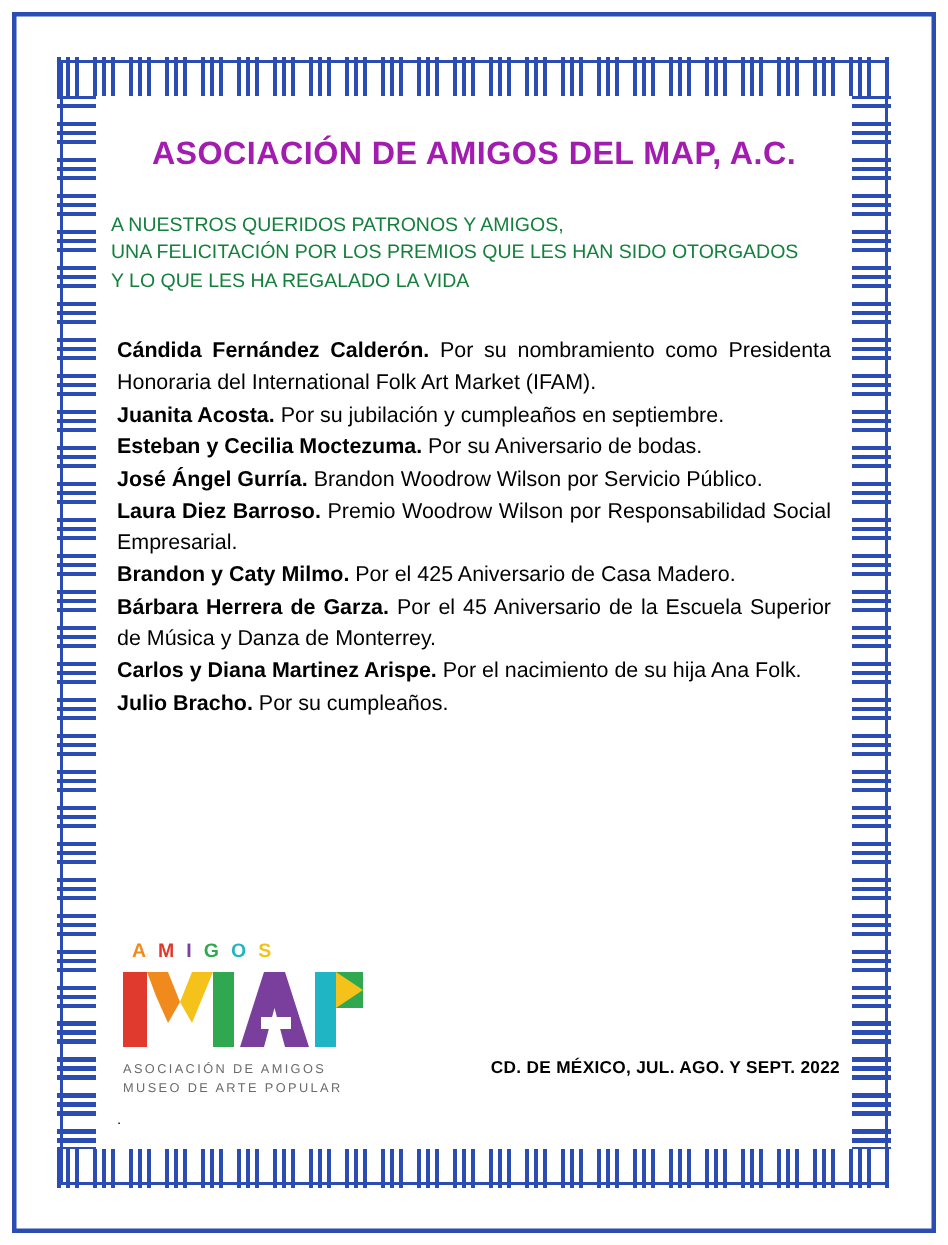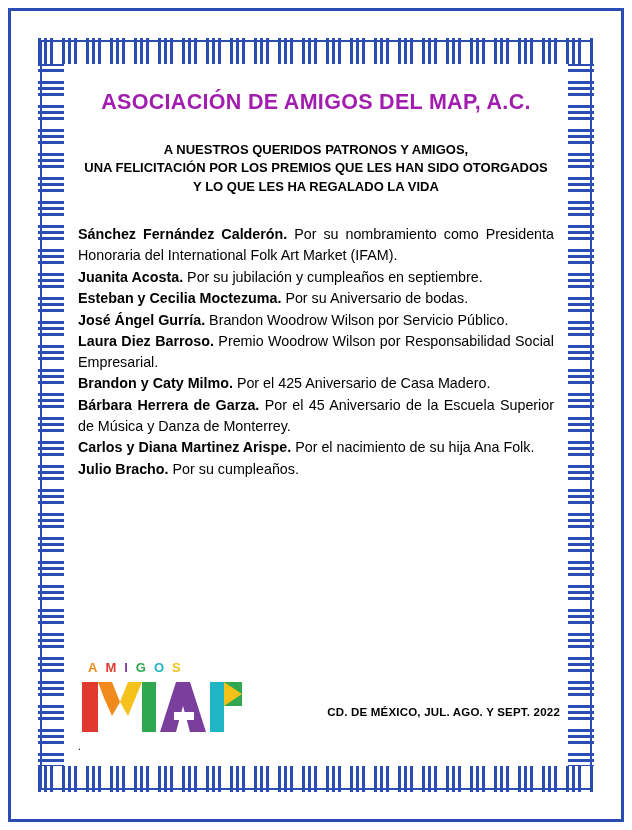--- a/index.html
+++ b/index.html
@@ -91,25 +91,25 @@
   }
   .title {
     text-align: center;
     font-size: 21.5px;
     font-weight: bold;
     letter-spacing: 0.3px;
     color: #a21caf;
     margin: 0 0 26px 0;
   }
   .subtitle {
-    text-align: center;
+    text-align: left;
     font-size: 13px;
-    font-weight: bold;
+    font-weight: normal;
     line-height: 1.42;
-    color: #000000;
+    color: #15803d;
     margin: 0 0 28px 0;
   }
   .awards {
     font-size: 14.3px;
     line-height: 1.44;
     color: #000000;
     text-align: justify;
     padding: 0 4px;
   }
   .award-item {
@@ -182,21 +182,21 @@
 
     <h1 class="title">ASOCIACIÓN DE AMIGOS DEL MAP, A.C.</h1>
 
     <div class="subtitle">
       <div>A NUESTROS QUERIDOS PATRONOS Y AMIGOS,</div>
       <div>UNA FELICITACIÓN POR LOS PREMIOS QUE LES HAN SIDO OTORGADOS</div>
       <div>Y LO QUE LES HA REGALADO LA VIDA</div>
     </div>
 
     <div class="awards">
-      <p class="award-item"><span class="award-name">Sánchez Fernández Calderón.</span><span class="award-desc"> Por su nombramiento como Presidenta Honoraria del International Folk Art Market (IFAM).</span></p>
+      <p class="award-item"><span class="award-name">Cándida Fernández Calderón.</span><span class="award-desc"> Por su nombramiento como Presidenta Honoraria del International Folk Art Market (IFAM).</span></p>
       <p class="award-item"><span class="award-name">Juanita Acosta.</span><span class="award-desc"> Por su jubilación y cumpleaños en septiembre.</span></p>
       <p class="award-item"><span class="award-name">Esteban y Cecilia Moctezuma.</span><span class="award-desc"> Por su Aniversario de bodas.</span></p>
       <p class="award-item"><span class="award-name">José Ángel Gurría.</span><span class="award-desc"> Brandon Woodrow Wilson por Servicio Público.</span></p>
       <p class="award-item"><span class="award-name">Laura Diez Barroso.</span><span class="award-desc"> Premio Woodrow Wilson por Responsabilidad Social Empresarial.</span></p>
       <p class="award-item"><span class="award-name">Brandon y Caty Milmo.</span><span class="award-desc"> Por el 425 Aniversario de Casa Madero.</span></p>
       <p class="award-item"><span class="award-name">Bárbara Herrera de Garza.</span><span class="award-desc"> Por el 45 Aniversario de la Escuela Superior de Música y Danza de Monterrey.</span></p>
       <p class="award-item"><span class="award-name">Carlos y Diana Martinez Arispe.</span><span class="award-desc"> Por el nacimiento de su hija Ana Folk.</span></p>
       <p class="award-item"><span class="award-name">Julio Bracho.</span><span class="award-desc"> Por su cumpleaños.</span></p>
     </div>
 
@@ -220,19 +220,23 @@
 
           <polygon points="78,56 94,6 108,6 124,56 108,56 101,30 94,56" fill="#7a3f9d"></polygon>
           <rect x="92" y="36" width="20" height="8" fill="#ffffff"></rect>
 
           <rect x="128" y="6" width="14" height="50" fill="#1fb5c4"></rect>
           <polygon points="142,6 160,6 160,30 142,30" fill="#2fa84f"></polygon>
           <polygon points="142,6 160,18 142,30" fill="#f4c21b"></polygon>
         </svg>
       </div>
 
+      <div class="logo-caption">
+        <div>ASOCIACIÓN DE AMIGOS</div>
+        <div>MUSEO DE ARTE POPULAR</div>
+      </div>
     </div>
 
     <div class="footer-date">CD. DE MÉXICO,  JUL. AGO. Y SEPT. 2022</div>
     <div class="tiny-dot">.</div>
 
   </div>
 </div>
 
 </body></html>

